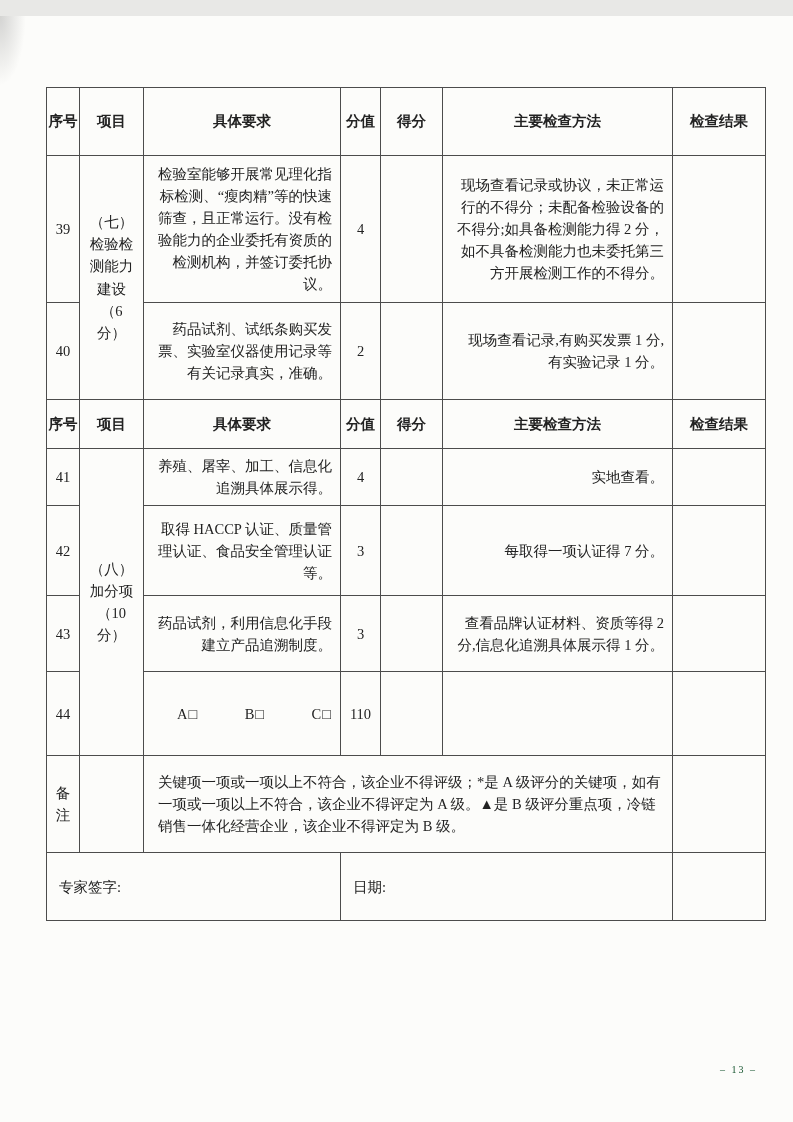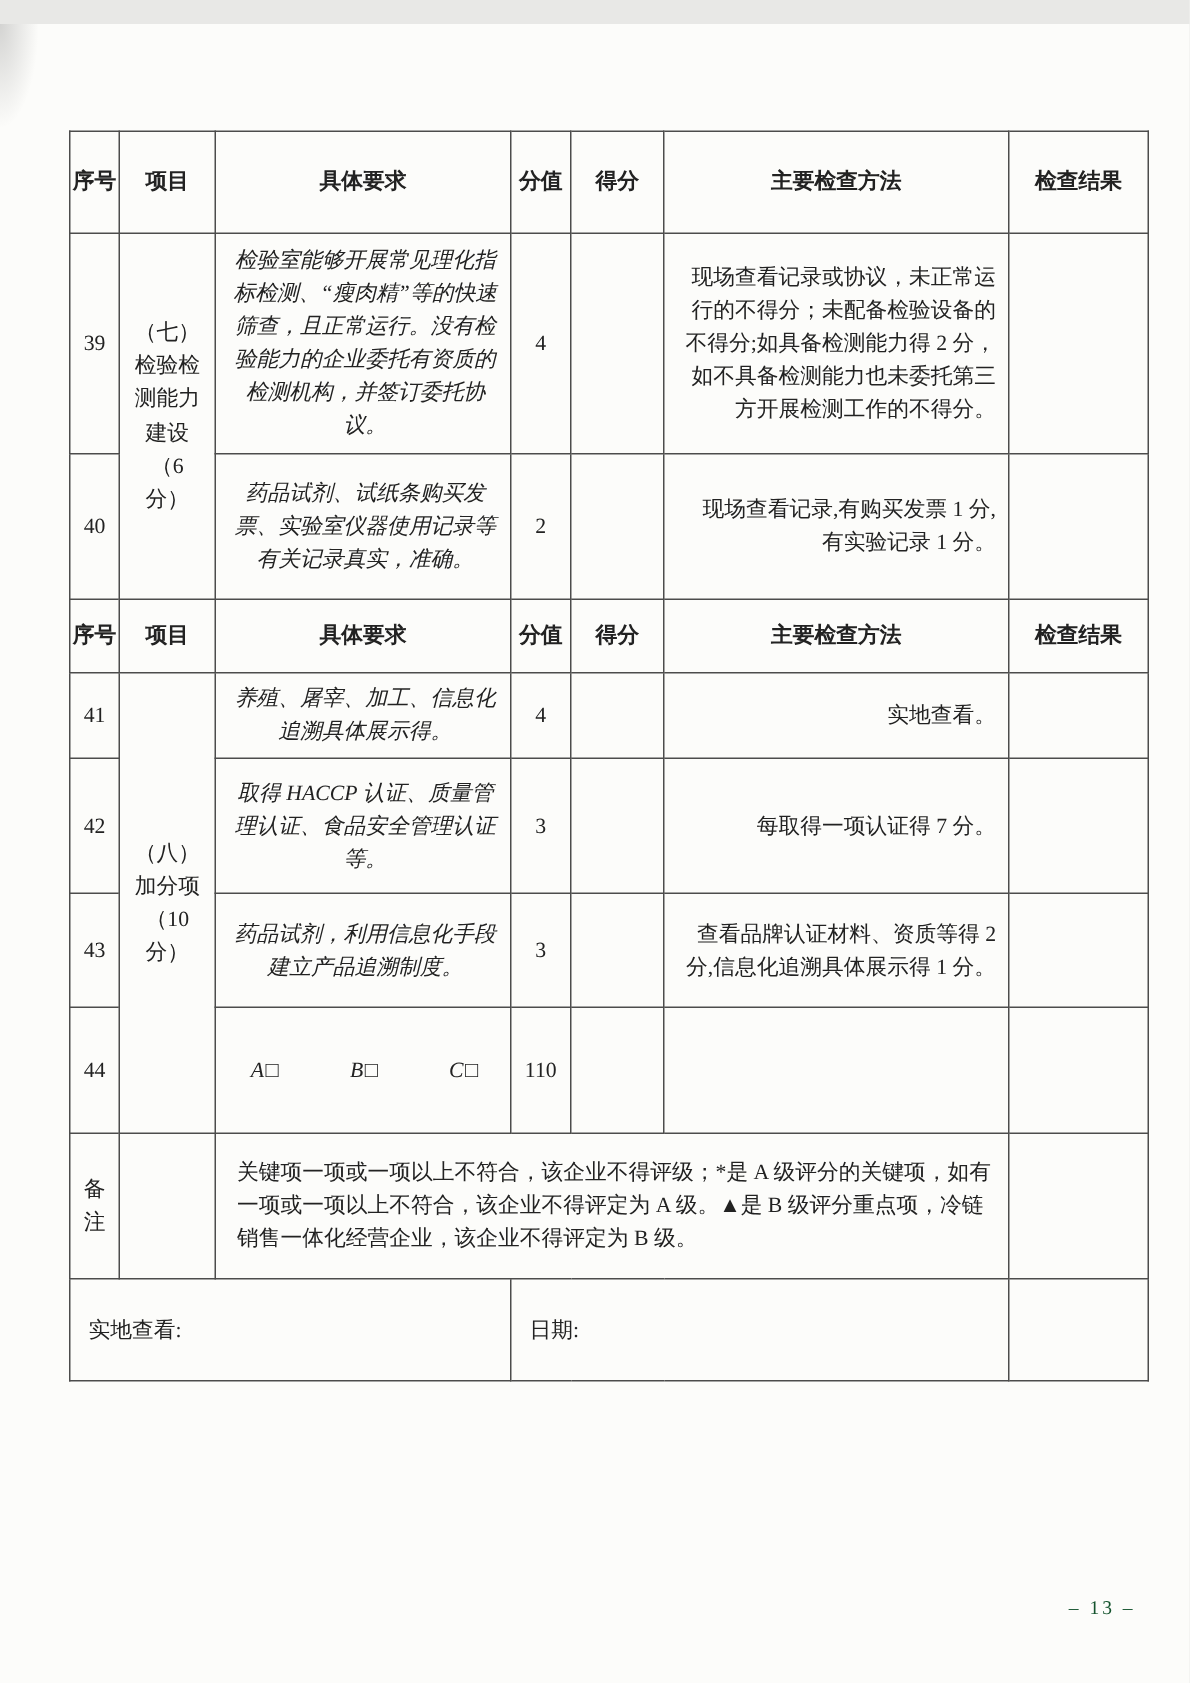--- a/index.html
+++ b/index.html
@@ -46,34 +46,34 @@
   td.th {
     font-family: "Liberation Sans", sans-serif;
     font-weight: bold;
     font-size: 15px;
     text-align: center;
     line-height: 1.35;
     color: #1c1c1c;
   }
   td.c-no     { text-align: center; padding: 2px; }
   td.c-item   { text-align: center; padding: 2px 9px; line-height: 1.6; }
-  td.c-req    { text-align: center; padding: 6px 8px 6px 11px; font-style: italic; }
+  td.c-req    { text-align: right; padding: 6px 8px 6px 11px; }
   td.c-score  { text-align: center; padding: 2px; }
   td.c-points { padding: 2px; }
   td.c-method { text-align: right; padding: 6px 8px 6px 13px; }
   td.c-result { padding: 2px; }
   td.c-remark-label { text-align: center; padding: 2px 6px; line-height: 1.6; }
   td.c-remark-text  { text-align: left; padding: 8px 10px 8px 14px; }
   td.c-sign   { text-align: left; padding: 6px 8px 6px 12px; }
   td.c-grades { letter-spacing: 1px; }
   .page-number {
     position: absolute;
     top: 1048px;
     right: 52px;
-    font-size: 13px;
+    font-size: 10px;
     letter-spacing: 2px;
     color: #14532d;
   }
 </style>
 </head>
 <body>
 
 <div class="page">
 
   <table class="assessment">
@@ -165,21 +165,21 @@
     </tr>
 
     <tr style="height:97px">
       <td class="c-remark-label">备注</td>
       <td class="c-item"></td>
       <td class="c-remark-text" colspan="4">关键项一项或一项以上不符合，该企业不得评级；*是 A 级评分的关键项，如有一项或一项以上不符合，该企业不得评定为 A 级。▲是 B 级评分重点项，冷链销售一体化经营企业，该企业不得评定为 B 级。</td>
       <td class="c-result"></td>
     </tr>
 
     <tr style="height:68px">
-      <td class="c-sign" colspan="3">实地查看:</td>
+      <td class="c-sign" colspan="3">专家签字:</td>
       <td class="c-sign" colspan="3">日期:</td>
       <td class="c-result"></td>
     </tr>
   </tbody>
     </table>
 
   <div class="page-number">– 13 –</div>
 
 </div>
 

